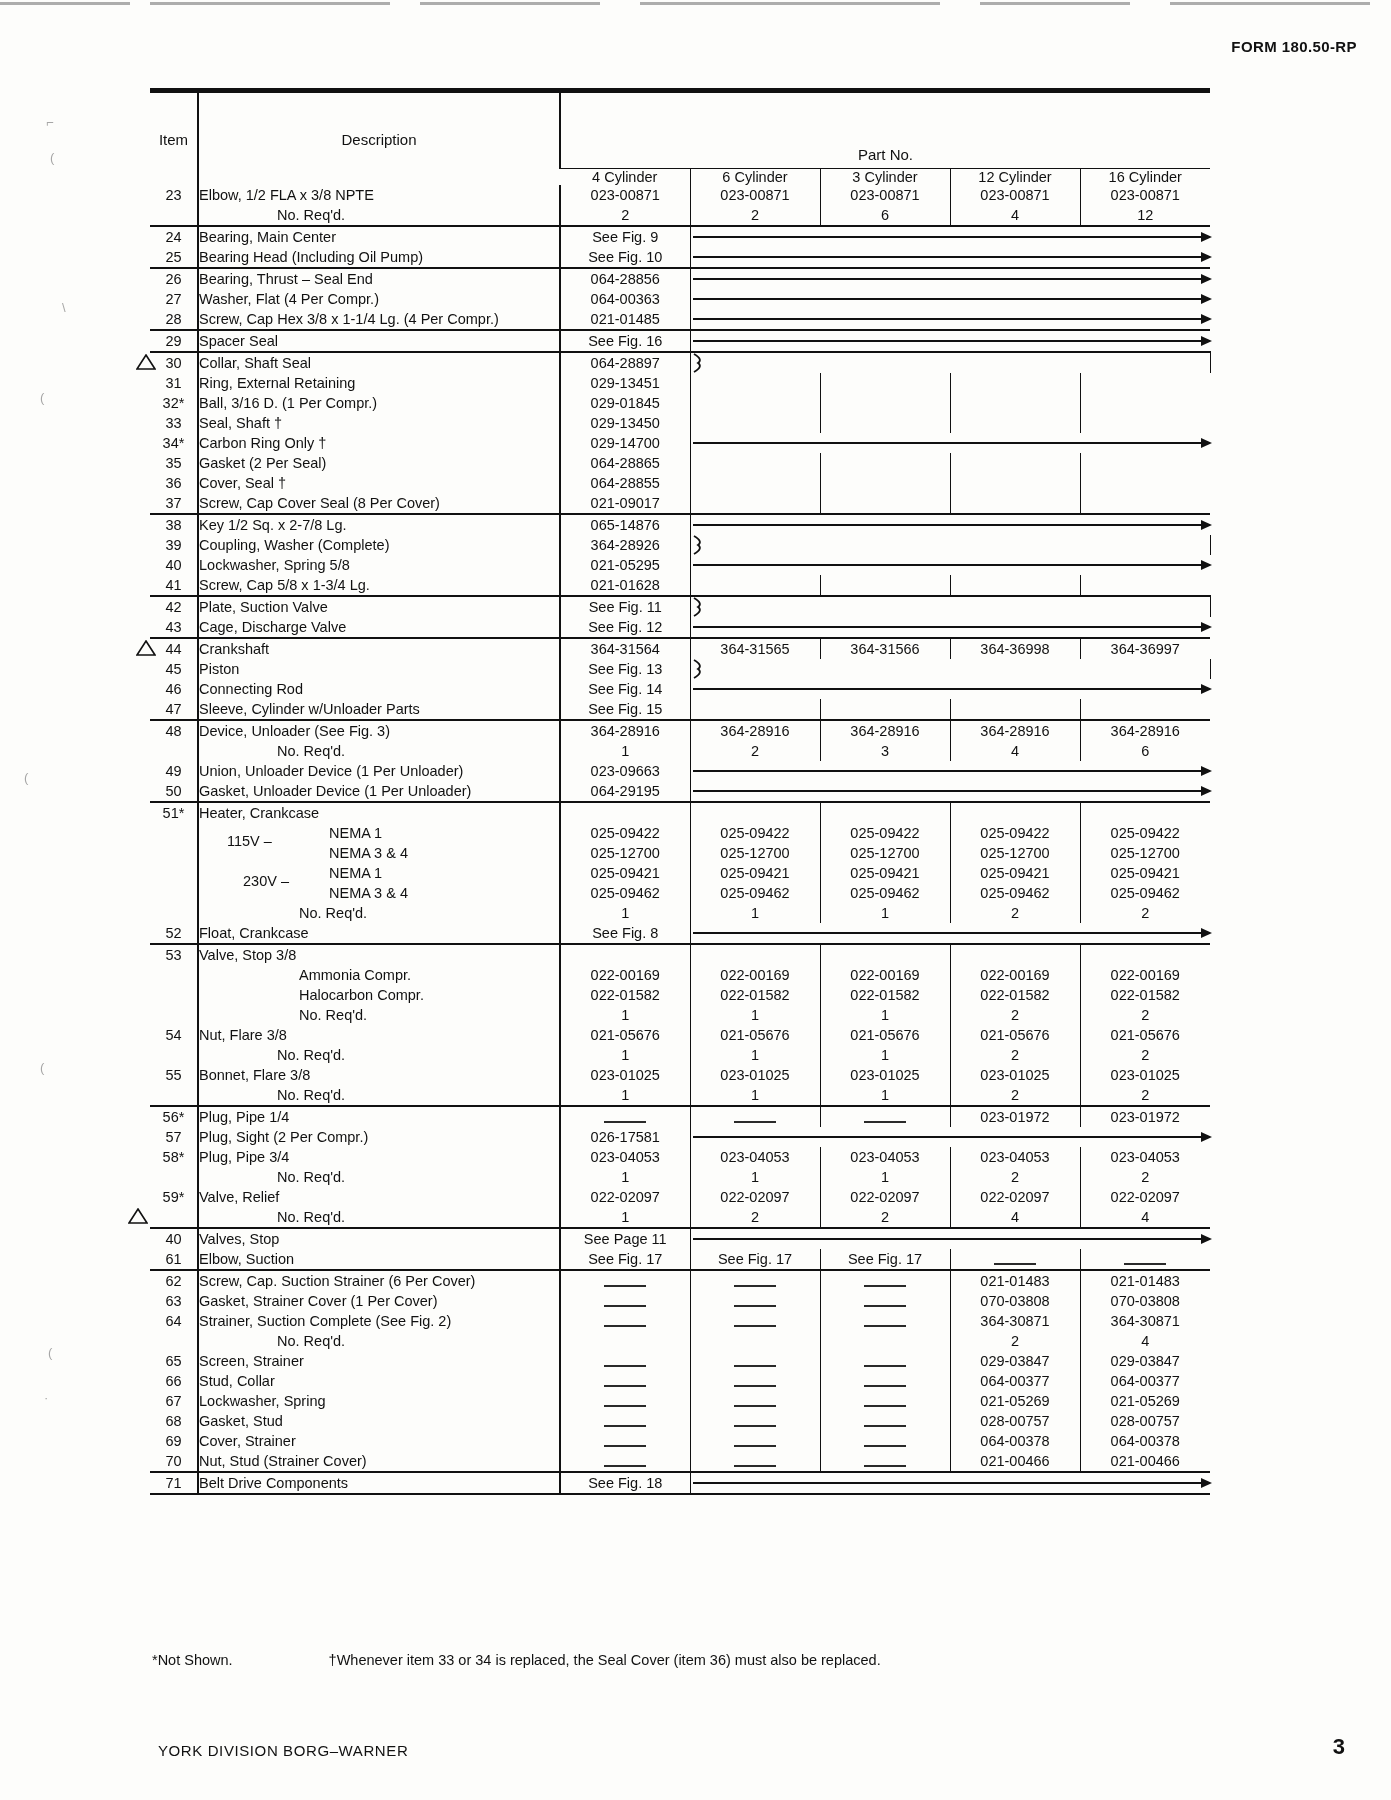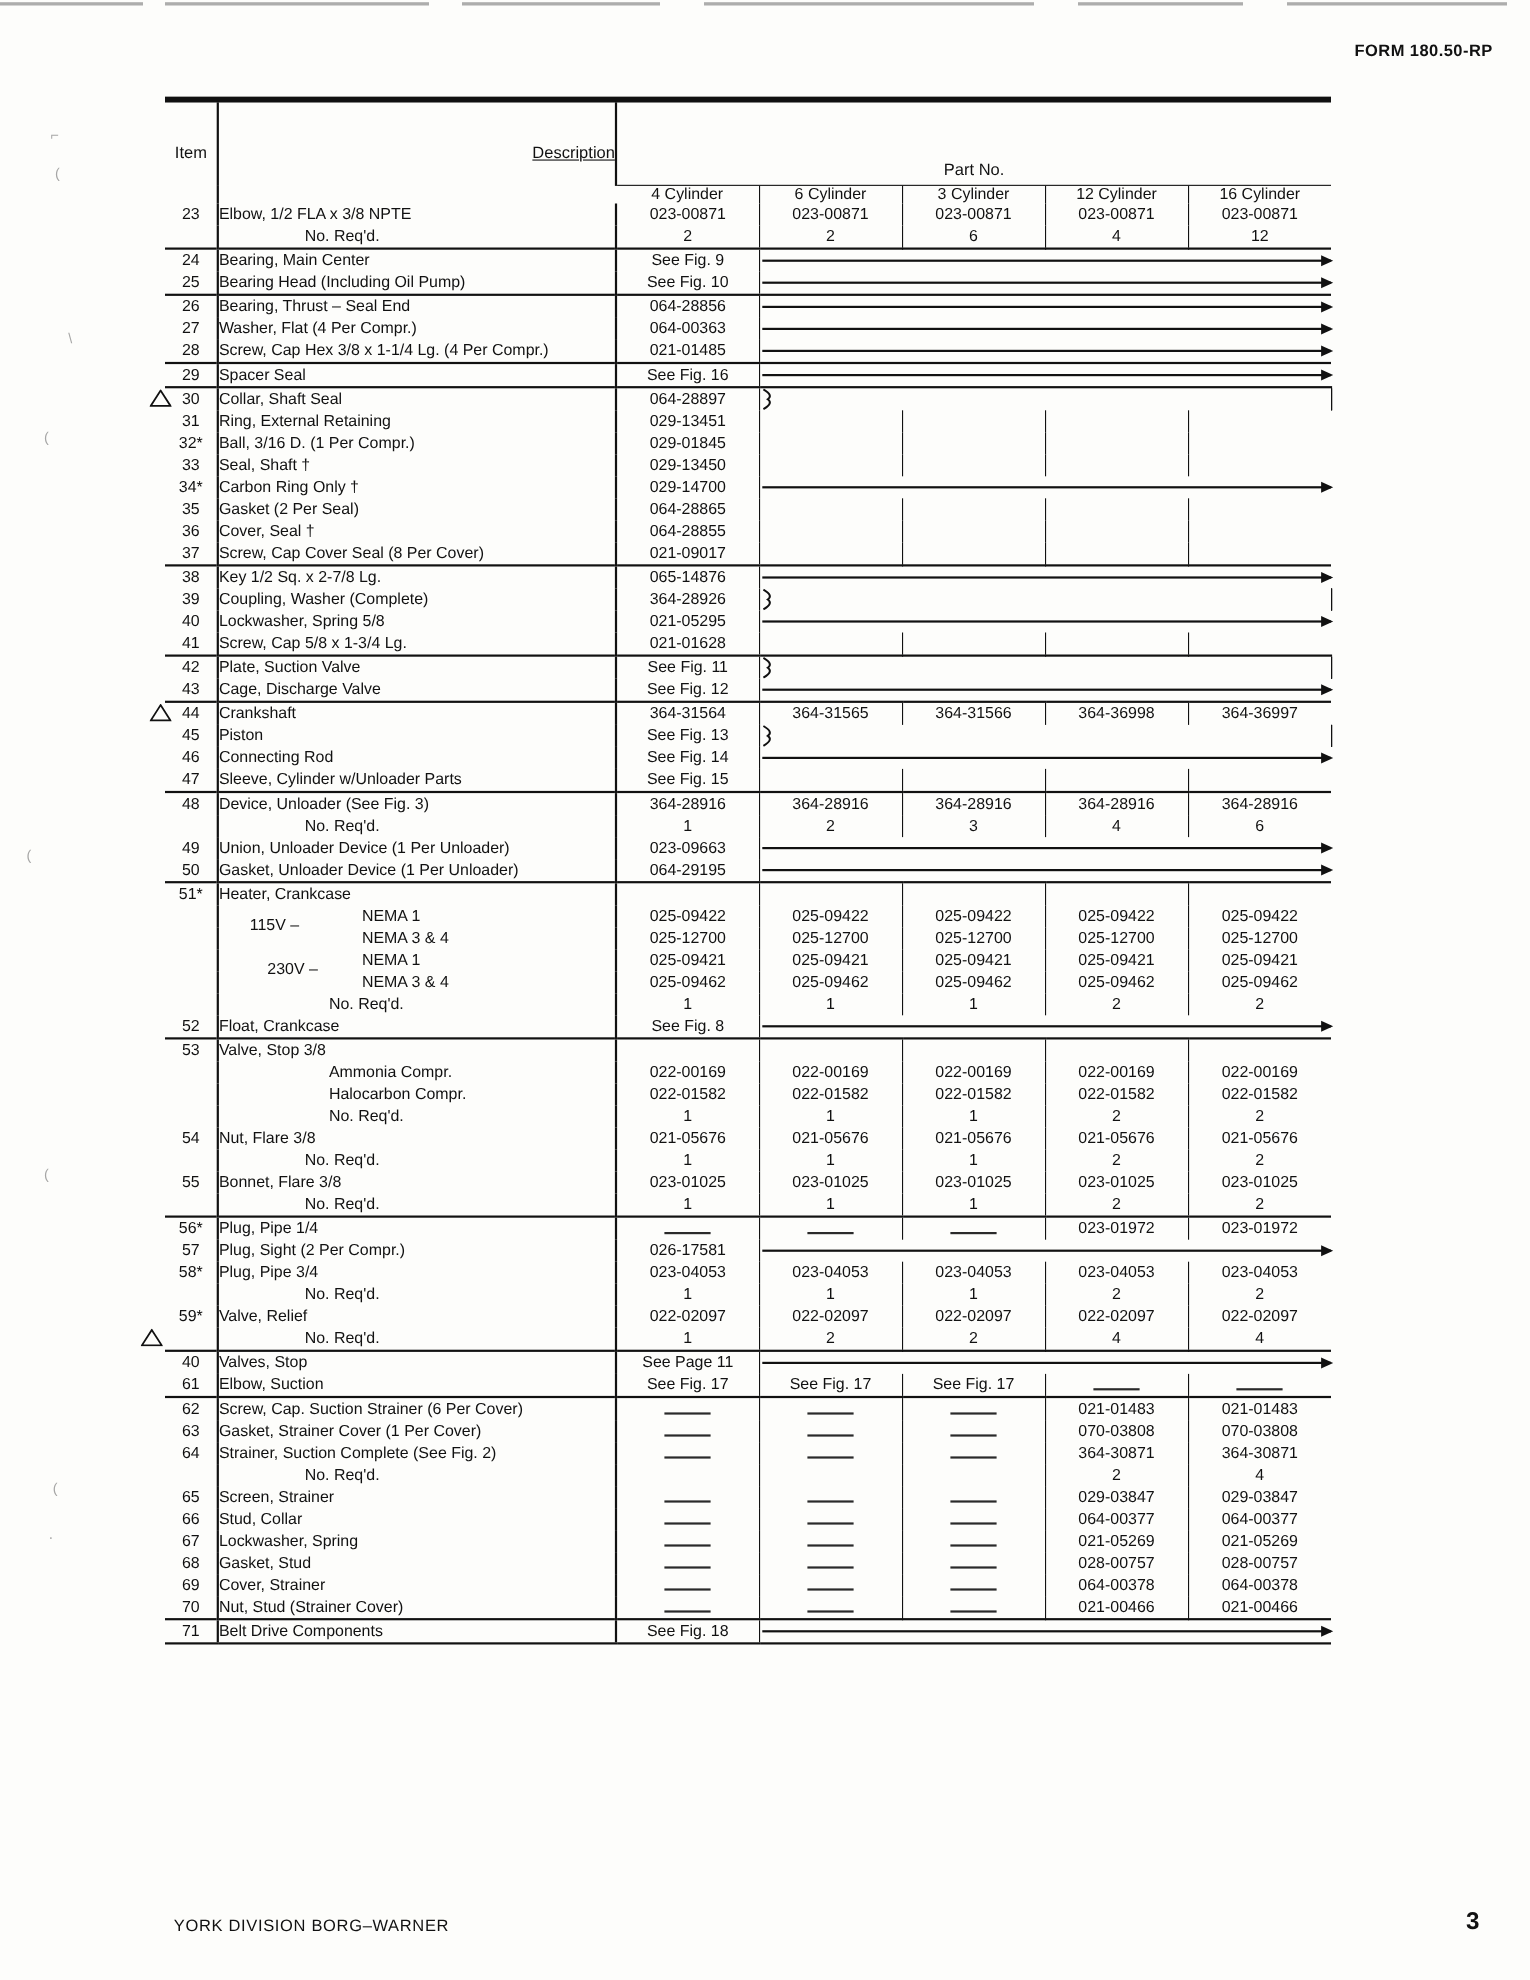--- a/index.html
+++ b/index.html
@@ -171,21 +171,21 @@
           <col class="c-cyl">
           <col class="c-cyl">
           <col class="c-cyl">
       </colgroup>
       <tbody id="tbody-head">
           <tr class="topRule">
             <td colspan="7"></td>
           </tr>
           <tr class="hdr">
             <td class="first hdr-item" rowspan="2" style="vertical-align:middle;text-align:center;">Item</td>
-            <td class="hdr-desc" rowspan="2" style="vertical-align:middle;text-align:right;text-decoration:underline;">Description</td>
+            <td class="hdr-desc" rowspan="2" style="vertical-align:middle;text-align:center;">Description</td>
             <td colspan="5">
               <div class="partno-span">Part No.</div>
             </td>
           </tr>
           <tr>
             <td class="cylcell firstcyl">4 Cylinder</td>
             <td class="cylcell">6 Cylinder</td>
             <td class="cylcell">3 Cylinder</td>
             <td class="cylcell">12 Cylinder</td>
             <td class="cylcell">16 Cylinder</td>
@@ -831,20 +831,26 @@
               <div class="arrowbar">
                 <div class="ln"></div>
                 <div class="hd"></div>
               </div>
             </td>
           </tr>
         </tbody>
     </table>
   </div>
 
+  <div class="footnotes">
+    <div class="fnrow">
+      <span>*Not Shown.</span>
+      <span class="fn2">†Whenever item 33 or 34 is replaced, the Seal Cover (item 36) must also be replaced.</span>
+    </div>
+  </div>
 
   <div class="footer">YORK DIVISION  BORG–WARNER</div>
   <div class="pageno">3</div>
 
   <div class="speck-txt" style="left:46px;top:115px;">⌐</div>
   <div class="speck-txt" style="left:50px;top:150px;">(</div>
   <div class="speck-txt" style="left:62px;top:300px;">\</div>
   <div class="speck-txt" style="left:40px;top:390px;">(</div>
   <div class="speck-txt" style="left:24px;top:770px;">(</div>
   <div class="speck-txt" style="left:40px;top:1060px;">(</div>

